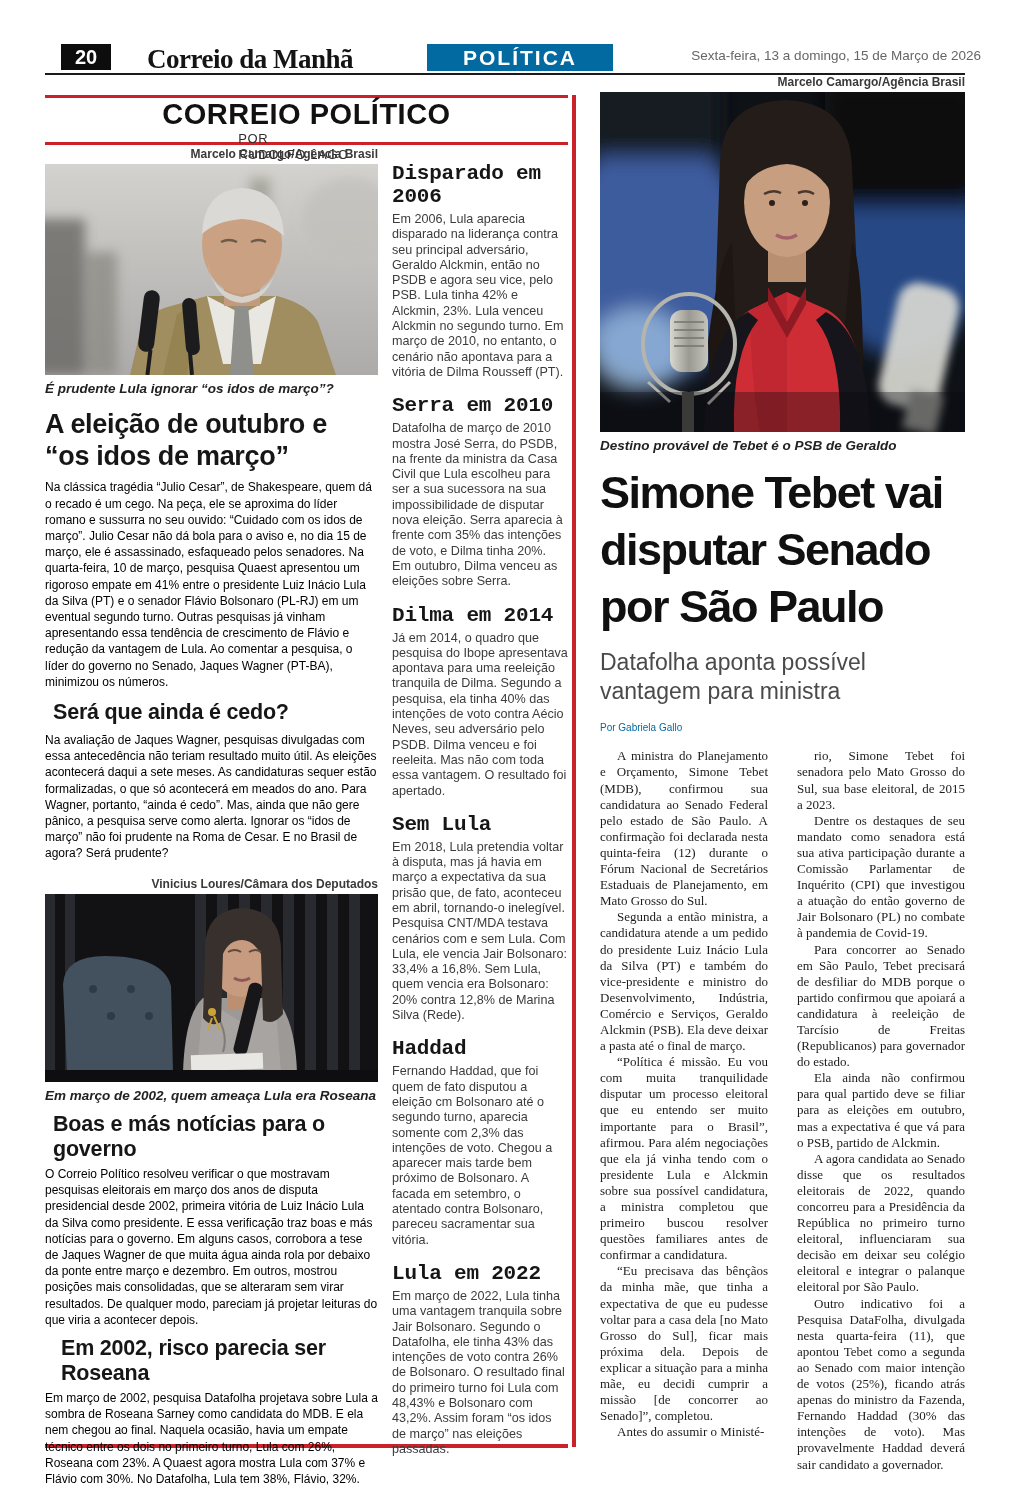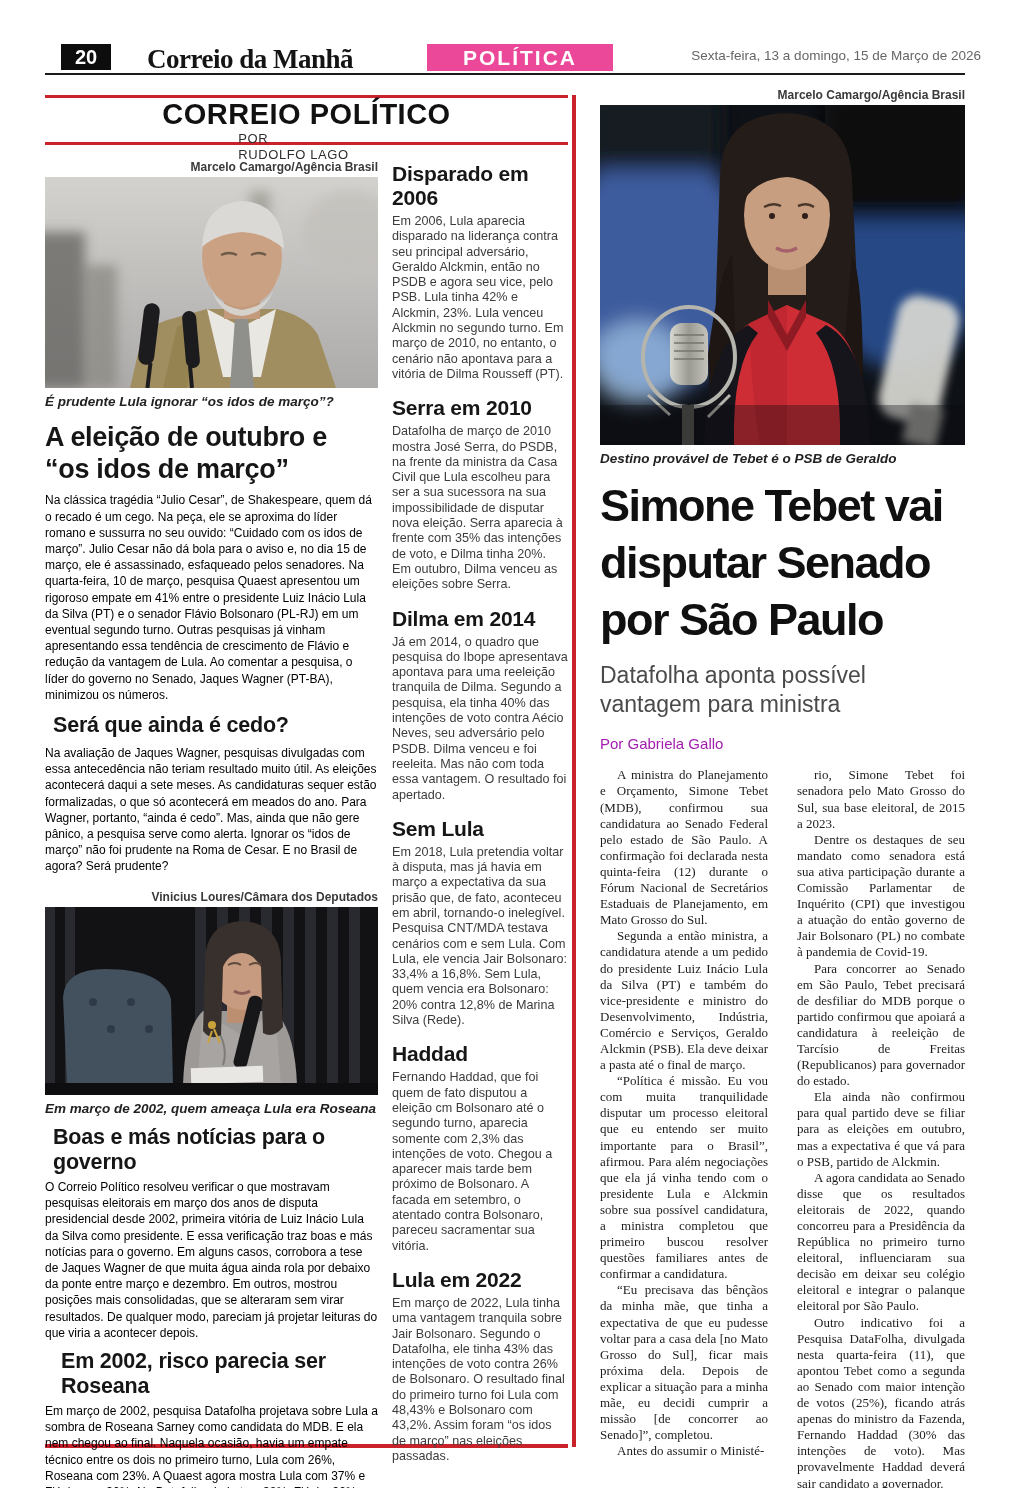--- a/index.html
+++ b/index.html
@@ -5,60 +5,60 @@
   html,body{margin:0;padding:0;background:#ffffff;}
   .page{position:relative;width:1010px;height:1488px;background:#ffffff;overflow:hidden;
         font-family:"Liberation Sans",sans-serif;color:#2e2e2e;}
 
   
   .masthead-row{position:absolute;left:45px;top:44px;width:920px;height:28px;display:flex;padding-left:16px;}
   .pagenum-box{background:#0d0d0d;color:#fff;font-weight:700;font-size:20px;
                width:50px;height:26px;display:flex;align-items:center;justify-content:center;}
   .masthead{font-family:"Liberation Serif",serif;font-weight:700;font-size:27px;color:#141414;
             letter-spacing:-0.5px;margin-left:36px;white-space:nowrap;}
-  .section-box{position:absolute;left:382px;top:0;background:#ec4899;color:#fff;font-weight:700;
+  .section-box{position:absolute;left:382px;top:0;background:#0369a1;color:#fff;font-weight:700;
                font-size:21px;letter-spacing:2px;width:186px;height:27px;display:flex;
                align-items:center;justify-content:center;}
   .edition-date{position:absolute;right:0;top:4px;font-size:13.5px;color:#666;white-space:nowrap;}
   .header-rule{position:absolute;left:45px;top:73px;width:920px;height:2px;background:#1a1a1a;}
 
   
   .red{background:#c9222a;}
   .title-band{position:absolute;left:45px;top:95px;width:523px;height:44px;
               border-top:3.5px solid #c9222a;border-bottom:3.5px solid #c9222a;
               display:flex;align-items:center;justify-content:space-between;flex-direction:column;}
   .column-title{font-size:29px;font-weight:800;color:#111;letter-spacing:0.5px;margin:0 0 0 0;}
   .column-byline{font-size:13px;font-weight:500;color:#2e2e2e;letter-spacing:0.6px;line-height:1.25;
                  margin-right:26px;text-transform:uppercase;}
   .v-red-rule{position:absolute;left:572px;top:95px;width:3.5px;height:1352px;}
   .bottom-red-rule{position:absolute;left:45px;top:1444px;width:523px;height:3.5px;}
 
   
-  .photo-credit{font-size:12px;font-weight:700;color:#3a3a3a;text-align:right;line-height:1.1;margin-top:13px;}
+  .photo-credit{font-size:12px;font-weight:700;color:#3a3a3a;text-align:right;line-height:1.1;}
   .photo-caption{font-size:13.5px;font-weight:700;font-style:italic;color:#222;margin-top:6px;line-height:1.2;}
   .photo-frame{width:100%;display:block;background:#777;}
   .photo-frame svg{display:block;width:100%;height:100%;}
 
   
   .left-col{position:absolute;left:45px;top:148px;width:333px;}
   .left-col .body-text{font-size:12px;line-height:16.2px;color:#000000;margin:7px 0 0 0;}
   .left-headline{font-size:27px;line-height:32px;font-weight:700;color:#161616;margin:11px 0 0 0;letter-spacing:-0.3px;}
   .left-subhead{font-size:21.5px;font-weight:700;color:#161616;margin:10px 0 0 8px;letter-spacing:-0.2px;}
   .left-subhead.indented{padding-left:8px;}
 
   
   .mid-col{position:absolute;left:392px;top:148px;width:176px;}
-  .mid-heading{font-size:21px;font-weight:700;color:#161616;margin:14px 0 4px 0;letter-spacing:-0.2px;}
+  .mid-heading{font-size:21px;font-weight:700;color:#161616;margin:14px 0 4px 0;letter-spacing:-0.2px;font-family:Liberation Mono, monospace;}
   .mid-body{font-size:12.6px;line-height:15.3px;color:#3c3c3c;margin:0;}
 
   
   .right-col{position:absolute;left:600px;top:76px;width:365px;}
   .right-headline{font-size:45px;line-height:57px;font-weight:700;color:#101010;margin:10px 0 0 0;letter-spacing:-1.5px;}
   .right-deck{font-size:23px;line-height:29px;font-weight:400;color:#4a4a4a;margin:13px 0 0 0;}
-  .right-byline{font-size:15px;color:#a21caf;margin:16px 0 0 0;}
+  .right-byline{font-size:10px;color:#0369a1;margin:16px 0 0 0;}
   .serif-cols{display:flex;gap:29px;margin-top:15px;}
   .serif-col{width:176px;font-family:"Liberation Serif",serif;font-size:13px;line-height:16.1px;
              color:#1c1c1c;text-align:justify;}
   .serif-col p{margin:0;text-indent:17px;}
 </style>
 </head>
 <body>
 
 <div class="page">
 

